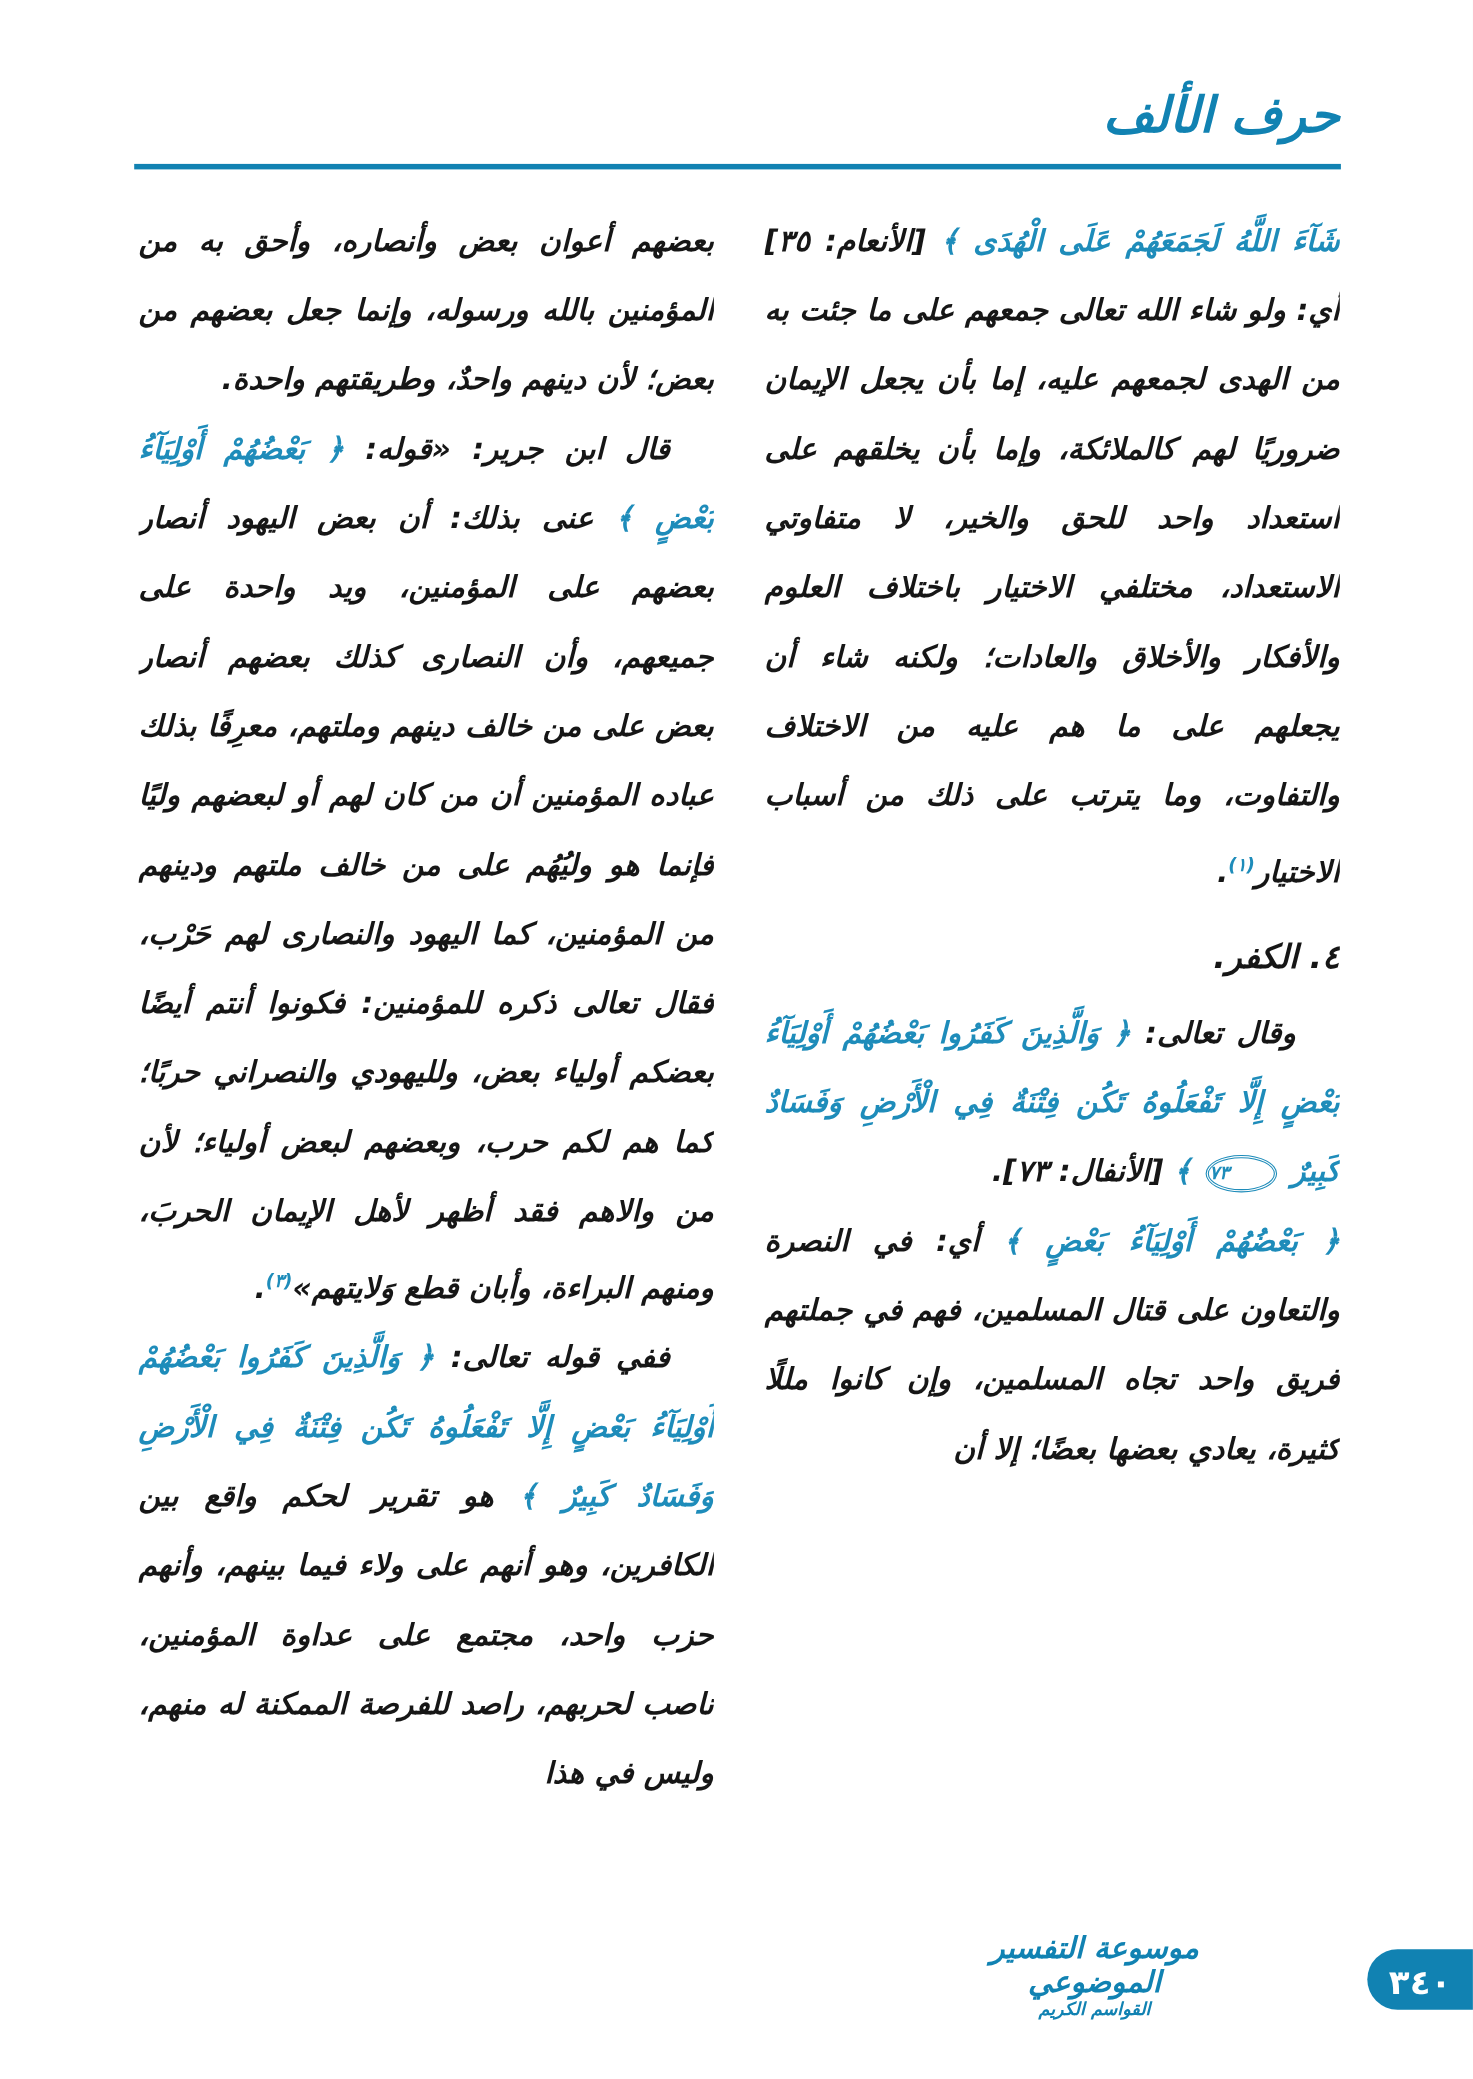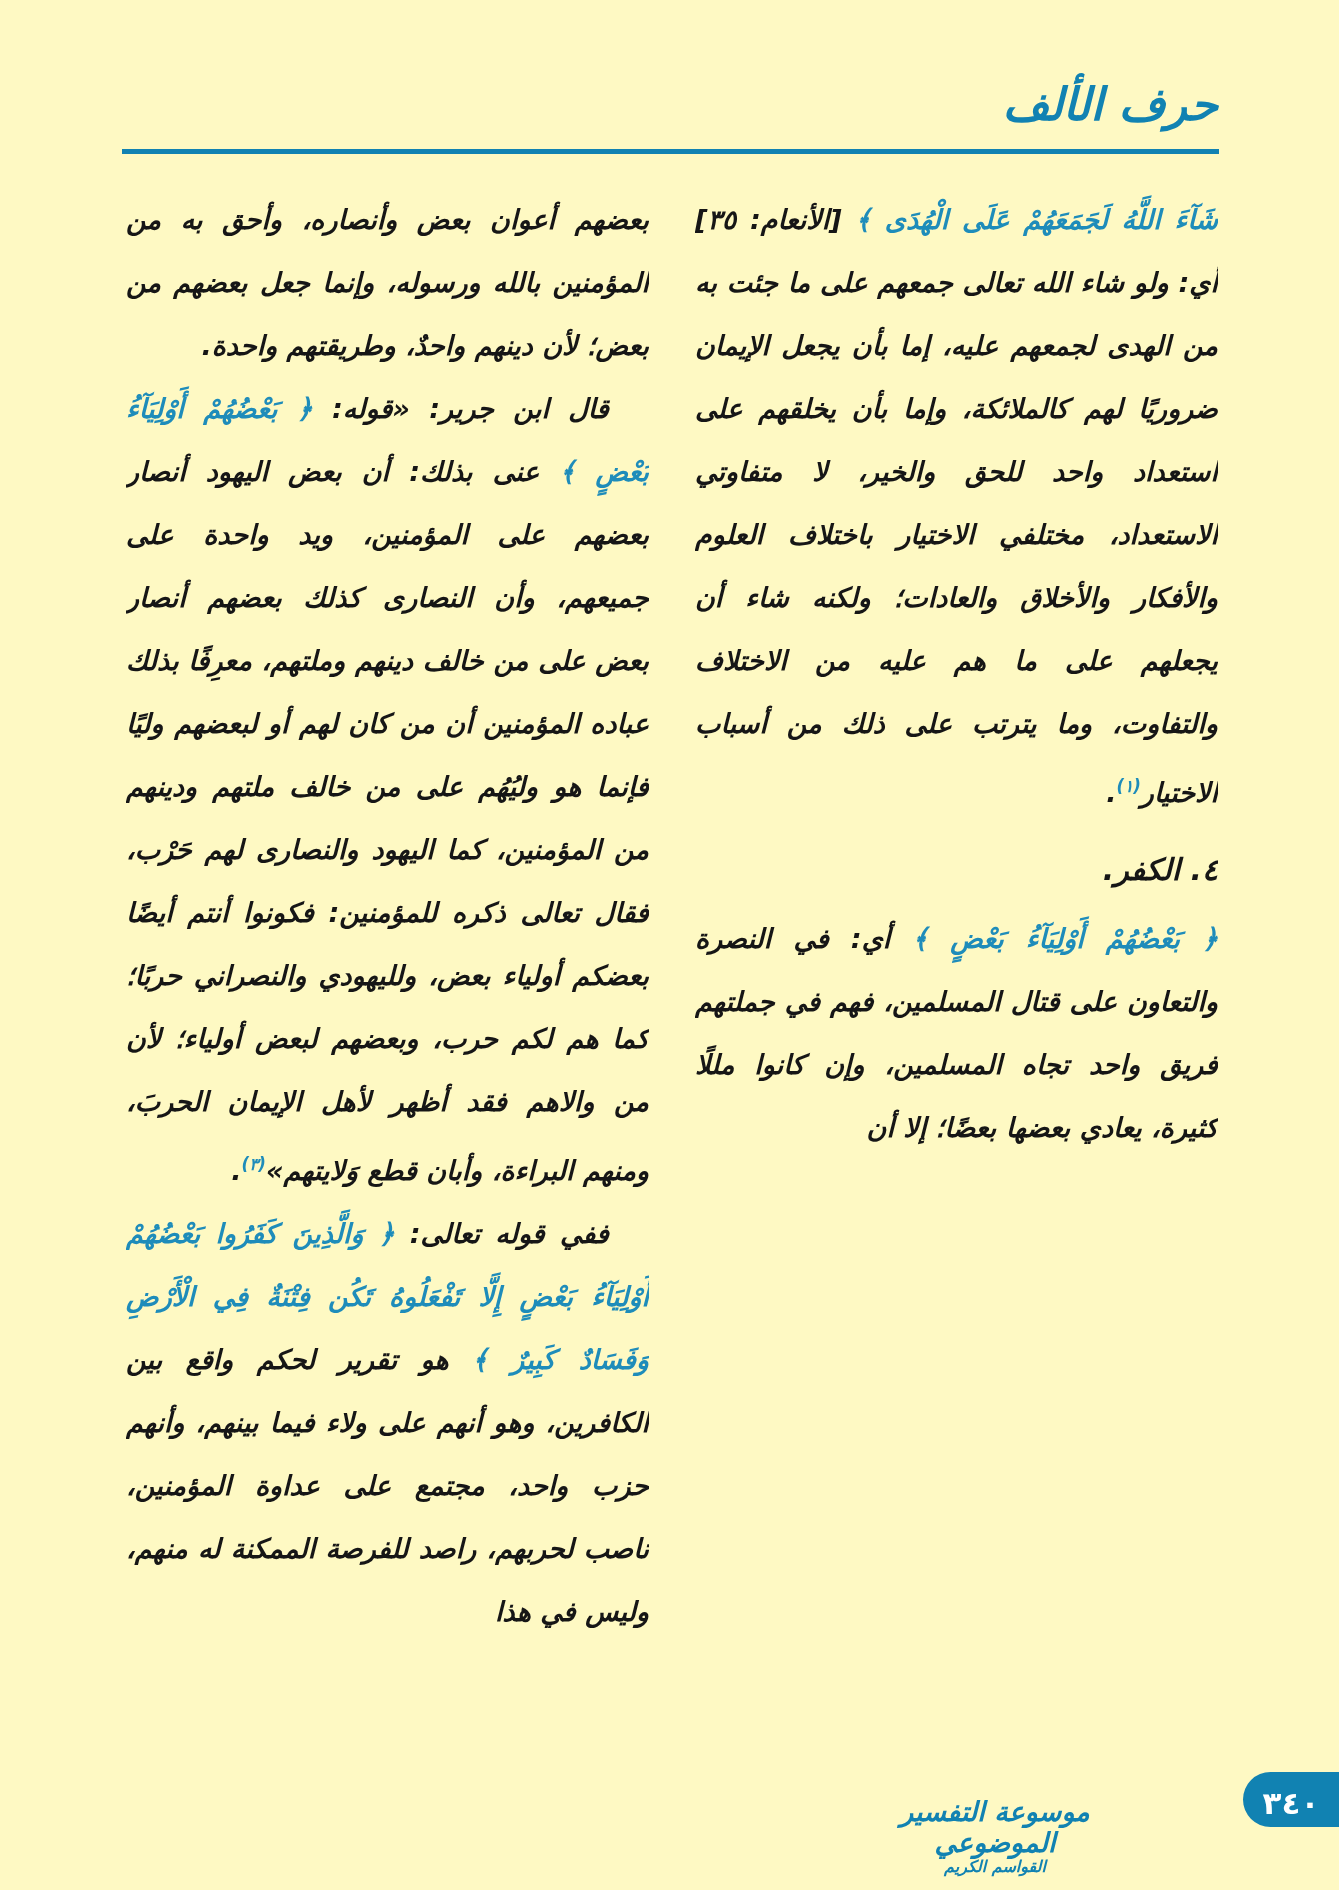--- a/index.html
+++ b/index.html
@@ -1,20 +1,20 @@
 <!DOCTYPE html>
 <html lang="ar" dir="rtl"><head>
 <meta charset="utf-8">
 <style>
   html,body{margin:0;padding:0;background:#e8e8e8;}
   .page{
     position:relative;
     width:1339px;height:1890px;
     margin:0 auto;
-    background:#fef9c3;
+    background:#ffffff;
     overflow:hidden;
     direction:rtl;
     font-family:"DejaVu Sans",sans-serif;
     color:#161616;
   }
   
   .chapter-title{
     position:absolute;
     top:78px;right:121px;
     font-size:45px;
@@ -86,21 +86,20 @@
     width:310px;
     text-align:center;
     color:#1182b2;
     line-height:1.15;
   }
   .logo-line1{
     font-size:27px;
     font-weight:bold;
     font-style:italic;
     letter-spacing:-1px;
-    margin-top:40px;
   }
   .logo-line2{
     font-size:16px;
     font-weight:bold;
     font-style:italic;
   }
   .page-badge{
     position:absolute;
     top:1772px;right:0;
     width:96px;height:55px;
@@ -121,20 +120,21 @@
   <div class="chapter-title">حرف الألف</div>
 
   <div class="header-rule"></div>
 
   <div class="columns">
 
     <section class="col" id="col-right">
       <div class="col-content">
           <p class="para"><span class="quran">شَآءَ اللَّهُ لَجَمَعَهُمْ عَلَى الْهُدَى ﴾</span><span class="rn"> [الأنعام: ٣٥] أي: ولو شاء الله تعالى جمعهم على ما جئت به من الهدى لجمعهم عليه، إما بأن يجعل الإيمان ضروريًا لهم كالملائكة، وإما بأن يخلقهم على استعداد واحد للحق والخير، لا متفاوتي الاستعداد، مختلفي الاختيار باختلاف العلوم والأفكار والأخلاق والعادات؛ ولكنه شاء أن يجعلهم على ما هم عليه من الاختلاف والتفاوت، وما يترتب على ذلك من أسباب الاختيار</span><span class="fnmark">(١)</span><span class="rn">.</span></p>
           <p class="para heading"><span class="rn">٤. الكفر.</span></p>
+          <p class="para indent"><span class="rn">وقال تعالى: </span><span class="quran">﴿ وَالَّذِينَ كَفَرُوا بَعْضُهُمْ أَوْلِيَآءُ بَعْضٍ إِلَّا تَفْعَلُوهُ تَكُن فِتْنَةٌ فِي الْأَرْضِ وَفَسَادٌ كَبِيرٌ </span><span class="ayah-num">٧٣</span><span class="quran"> ﴾</span><span class="rn"> [الأنفال: ٧٣].</span></p>
           <p class="para"><span class="quran">﴿ بَعْضُهُمْ أَوْلِيَآءُ بَعْضٍ ﴾</span><span class="rn"> أي: في النصرة والتعاون على قتال المسلمين، فهم في جملتهم فريق واحد تجاه المسلمين، وإن كانوا مللًا كثيرة، يعادي بعضها بعضًا؛ إلا أن</span></p>
         </div>
 
     </section>
 
     <section class="col" id="col-left">
       <div class="col-content">
           <p class="para"><span class="rn">بعضهم أعوان بعض وأنصاره، وأحق به من المؤمنين بالله ورسوله، وإنما جعل بعضهم من بعض؛ لأن دينهم واحدٌ، وطريقتهم واحدة.</span></p>
           <p class="para indent"><span class="rn">قال ابن جرير: «قوله: </span><span class="quran">﴿ بَعْضُهُمْ أَوْلِيَآءُ بَعْضٍ ﴾</span><span class="rn"> عنى بذلك: أن بعض اليهود أنصار بعضهم على المؤمنين، ويد واحدة على جميعهم، وأن النصارى كذلك بعضهم أنصار بعض على من خالف دينهم وملتهم، معرِفًا بذلك عباده المؤمنين أن من كان لهم أو لبعضهم وليًا فإنما هو وليُهُم على من خالف ملتهم ودينهم من المؤمنين، كما اليهود والنصارى لهم حَرْب، فقال تعالى ذكره للمؤمنين: فكونوا أنتم أيضًا بعضكم أولياء بعض، ولليهودي والنصراني حربًا؛ كما هم لكم حرب، وبعضهم لبعض أولياء؛ لأن من والاهم فقد أظهر لأهل الإيمان الحربَ، ومنهم البراءة، وأبان قطع وَلايتهم»</span><span class="fnmark">(٣)</span><span class="rn">.</span></p>
           <p class="para indent"><span class="rn">ففي قوله تعالى: </span><span class="quran">﴿ وَالَّذِينَ كَفَرُوا بَعْضُهُمْ أَوْلِيَآءُ بَعْضٍ إِلَّا تَفْعَلُوهُ تَكُن فِتْنَةٌ فِي الْأَرْضِ وَفَسَادٌ كَبِيرٌ ﴾</span><span class="rn"> هو تقرير لحكم واقع بين الكافرين، وهو أنهم على ولاء فيما بينهم، وأنهم حزب واحد، مجتمع على عداوة المؤمنين، ناصب لحربهم، راصد للفرصة الممكنة له منهم، وليس في هذا</span></p>

